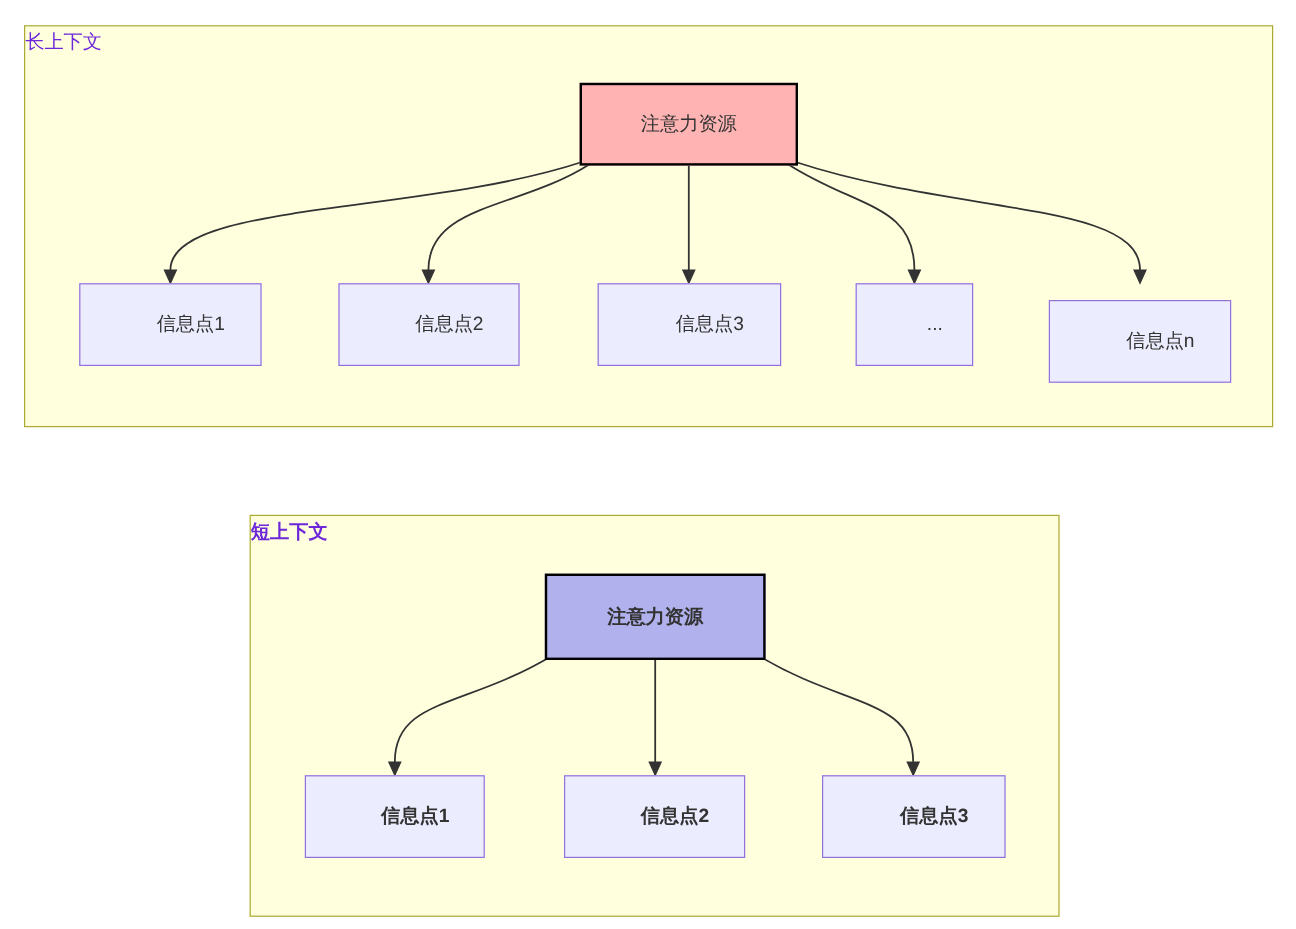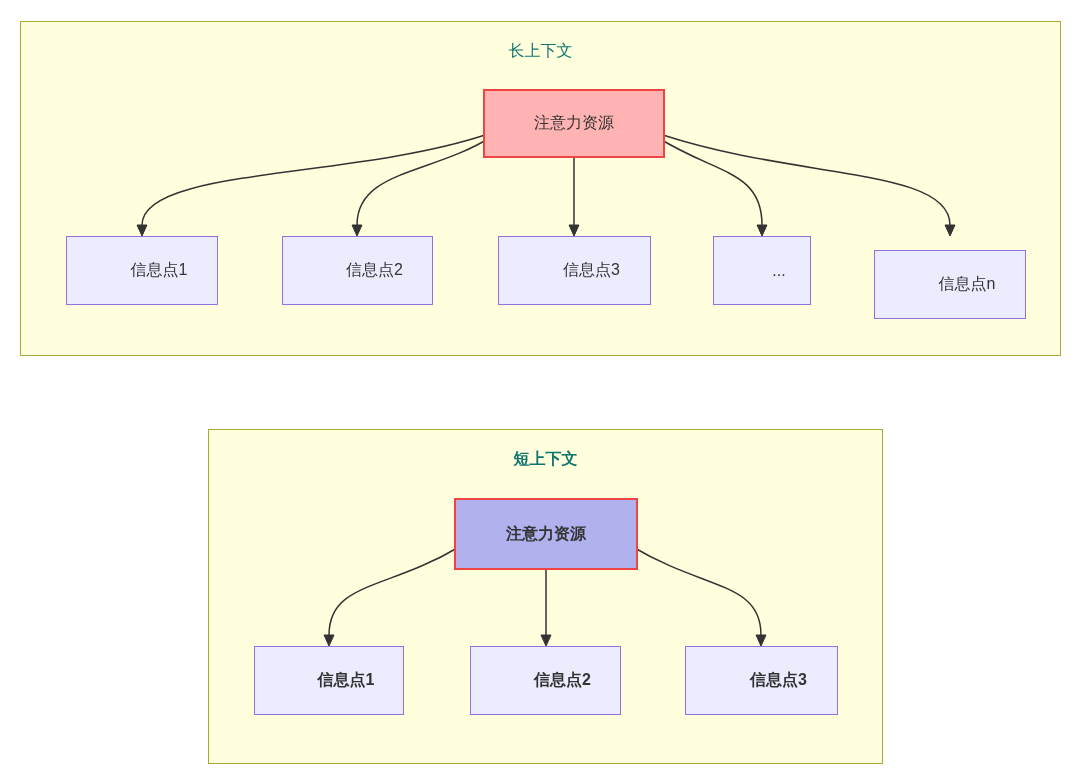--- a/index.html
+++ b/index.html
@@ -11,24 +11,24 @@
     overflow: hidden;
     position: relative;
   }
   .cluster {
     position: absolute;
     background: #ffffde;
     border: 1.5px solid #aaaa33;
   }
   .cluster-title {
     position: absolute;
-    top: 19px; left: 0; width: 100%;
-    text-align: center;
+    top: 3px; left: 0; width: 100%;
+    text-align: left;
     font-size: 16px;
-    color: #0f766e;
+    color: #6d28d9;
   }
   .edges {
     position: absolute;
     left: 0; top: 0;
     pointer-events: none;
   }
   .edges path {
     fill: none;
     stroke: #333333;
     stroke-width: 1.5px;
@@ -45,22 +45,21 @@
     font-size: 16px;
     color: #333333;
     text-align: center;
   }
   .node.info {
     background: #ececff;
     border: 1.5px solid #9370db;
     padding-left: 34px;
   }
   .node.attn {
-    border: 2px solid #ef4444;
-    margin-top: 20px;
+    border: 2px solid #000000;
   }
   #cluster-long  { left: 20px;  top: 21px;  width: 1041px; height: 335px; }
   #cluster-short { left: 208px; top: 429px; width: 675px;  height: 335px; font-weight: bold; }
 
   
   #long-attn { left: 462px; top: 47px; width: 182px; height: 69px; }
   #long-n1   { left: 45px;  top: 214px; width: 152px; height: 69px; }
   #long-n2   { left: 261px; top: 214px; width: 151px; height: 69px; }
   #long-n3   { left: 477px; top: 214px; width: 153px; height: 69px; }
   #long-n4   { left: 692px; top: 214px; width: 98px;  height: 69px; }

